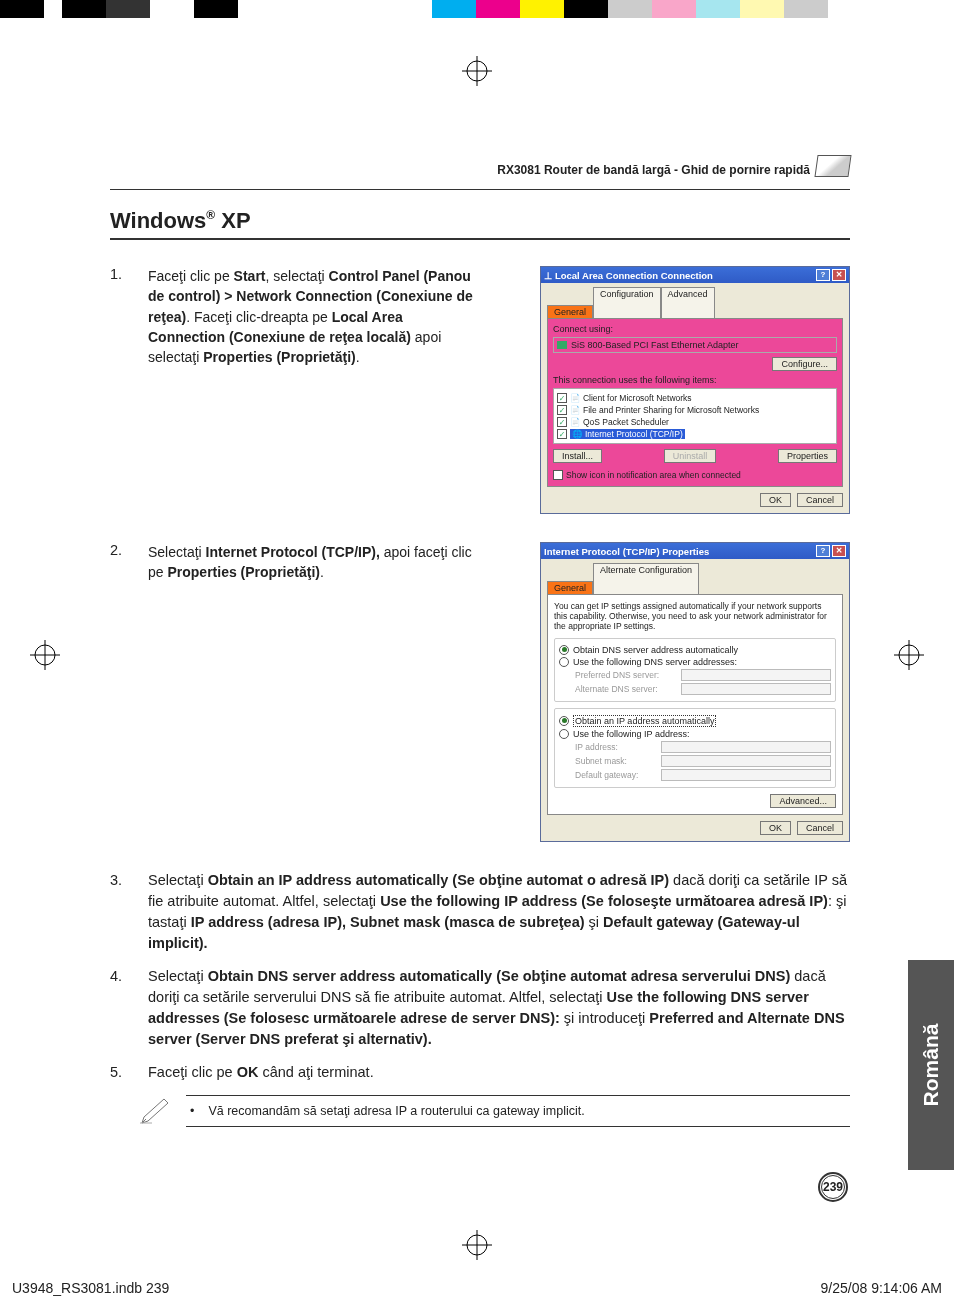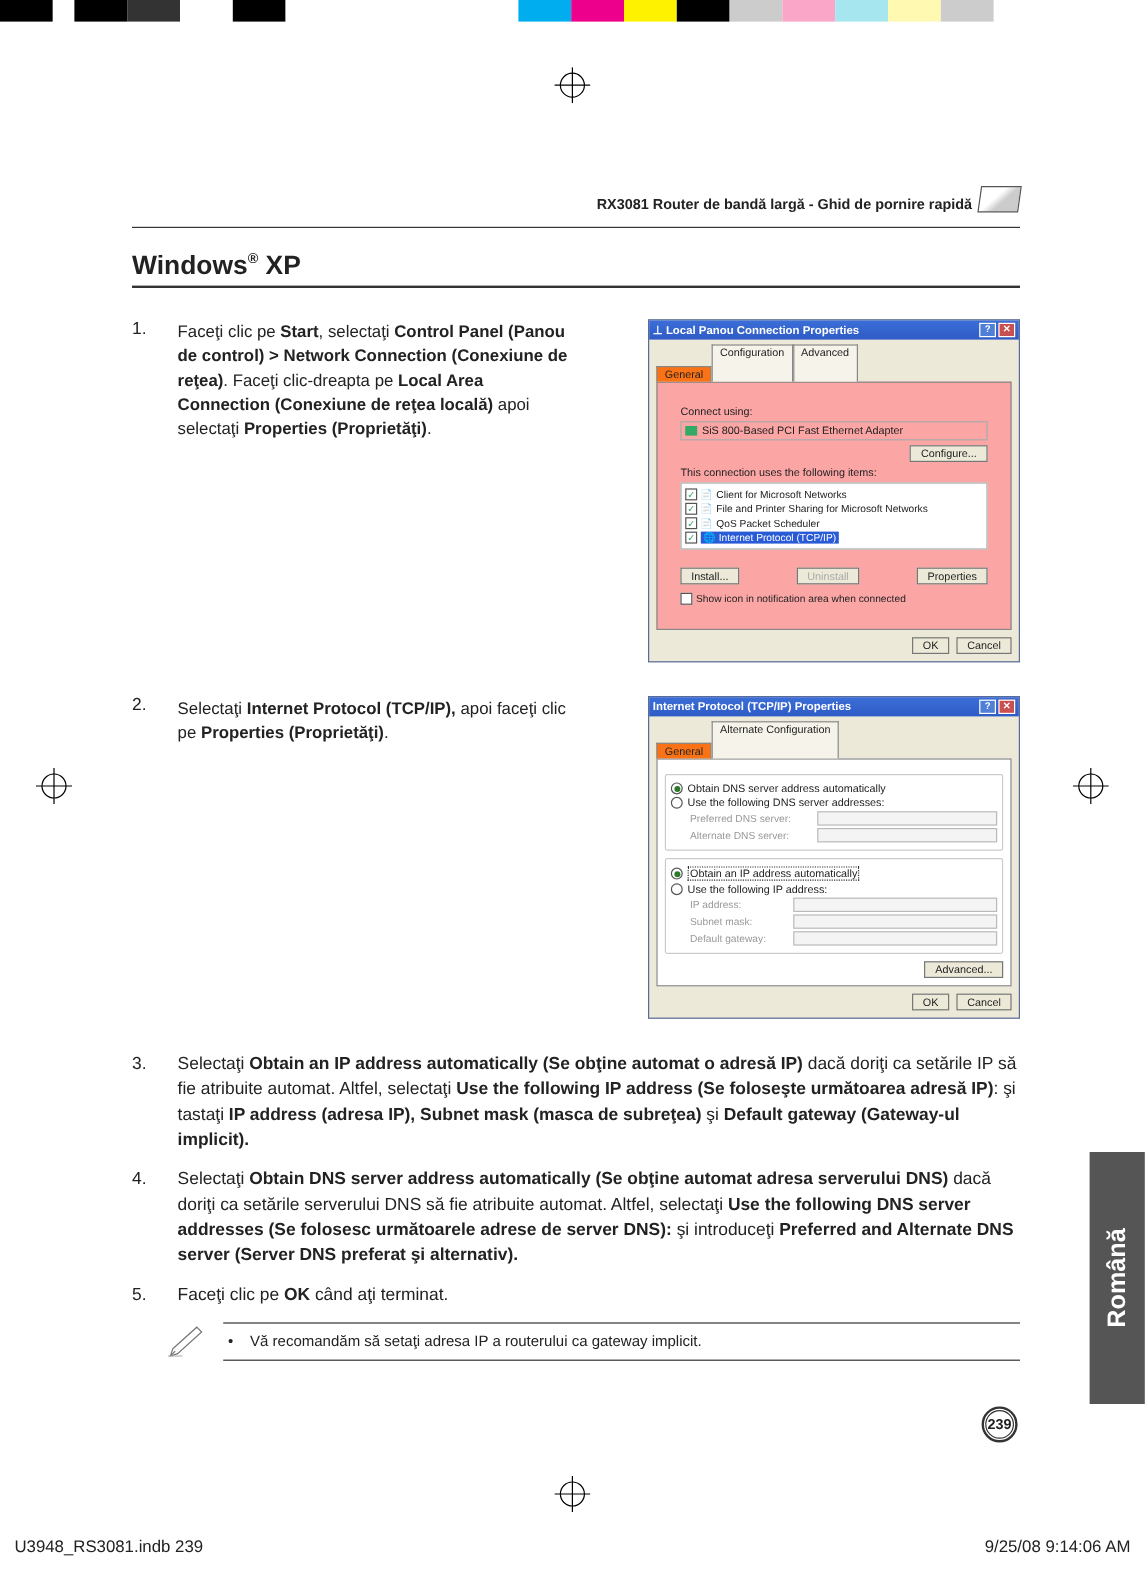--- a/index.html
+++ b/index.html
@@ -99,22 +99,22 @@
   .tab {
     border: 1px solid #888;
     border-bottom: none;
     background: #f5f3ea;
     padding: 1px 6px;
     font-size: 9px;
   }
   .tab.active { background: #f97316; margin-top: 18px; }
   .panel {
     border: 1px solid #888;
-    background: #fca5a5;
-    padding: 19px;
+    background: #ec4899;
+    padding: 5px;
     font-size: 9px;
   }
   .adapter-box {
     border: 1px solid #aaa;
     padding: 2px 3px;
     display: flex;
     align-items: center;
     gap: 4px;
     margin-top: 3px;
   }
@@ -300,21 +300,21 @@
   <div class="steps">
 
     <div class="step-row">
       <div class="step-text-col">
         <div class="step-num">1.</div>
         <div class="step-body" id="step1body" style="max-width:330px;"><span>Faceţi clic pe </span><b>Start</b><span>, selectaţi </span><b>Control Panel (Panou de control) &gt; Network Connection (Conexiune de reţea)</b><span>. Faceţi clic-dreapta pe </span><b>Local Area Connection (Conexiune de reţea locală)</b><span> apoi selectaţi </span><b>Properties (Proprietăţi)</b><span>.</span></div>
       </div>
       <div class="dialog-img">
         <div class="dlg">
           <div class="dlg-title">
-            <span>⊥ <span>Local Panou Connection Properties</span></span>
+            <span>⊥ <span>Local Area Connection Connection</span></span>
             <div class="tbtns">
               <div class="tbtn help">?</div>
               <div class="tbtn">✕</div>
             </div>
           </div>
           <div class="dlg-body">
             <div class="tabs">
               <div class="tab active">General</div>
               <div class="tab">Configuration</div>
               <div class="tab">Advanced</div>
@@ -340,21 +340,21 @@
                   </div>
                 <div class="chk-line">
                     <span class="chk">✓</span>
                     <span>📄 <span>QoS Packet Scheduler</span></span>
                   </div>
                 <div class="chk-line">
                     <span class="chk">✓</span>
                     <span class="sel">🌐 <span>Internet Protocol (TCP/IP)</span></span>
                   </div>
               </div>
-              <div style="display:flex;justify-content:space-between;margin-top:15px;">
+              <div style="display:flex;justify-content:space-between;margin-top:5px;">
                 <span class="btn">Install...</span>
                 <span class="btn" style="color:#aaa;">Uninstall</span>
                 <span class="btn">Properties</span>
               </div>
               <div class="chk-line" style="margin-top:6px;">
                 <span class="chk"></span>
                 <span>Show icon in notification area when connected</span>
               </div>
             </div>
             <div class="btn-row">
@@ -379,20 +379,21 @@
               <div class="tbtn help">?</div>
               <div class="tbtn">✕</div>
             </div>
           </div>
           <div class="dlg-body">
             <div class="tabs">
               <div class="tab active">General</div>
               <div class="tab">Alternate Configuration</div>
             </div>
             <div class="dlg2-panel">
+              <div style="font-size:8.5px;line-height:1.2;">You can get IP settings assigned automatically if your network supports this capability. Otherwise, you need to ask your network administrator for the appropriate IP settings.</div>
               <div style="border:1px solid #ccc; border-radius:2px; padding:4px; margin-top:6px;">
                 <div class="radio-line">
                     <span class="radio on"></span>
                     <span>Obtain DNS server address automatically</span>
                   </div>
                 <div class="radio-line">
                     <span class="radio"></span>
                     <span>Use the following DNS server addresses:</span>
                   </div>
                 <div class="field-row">

